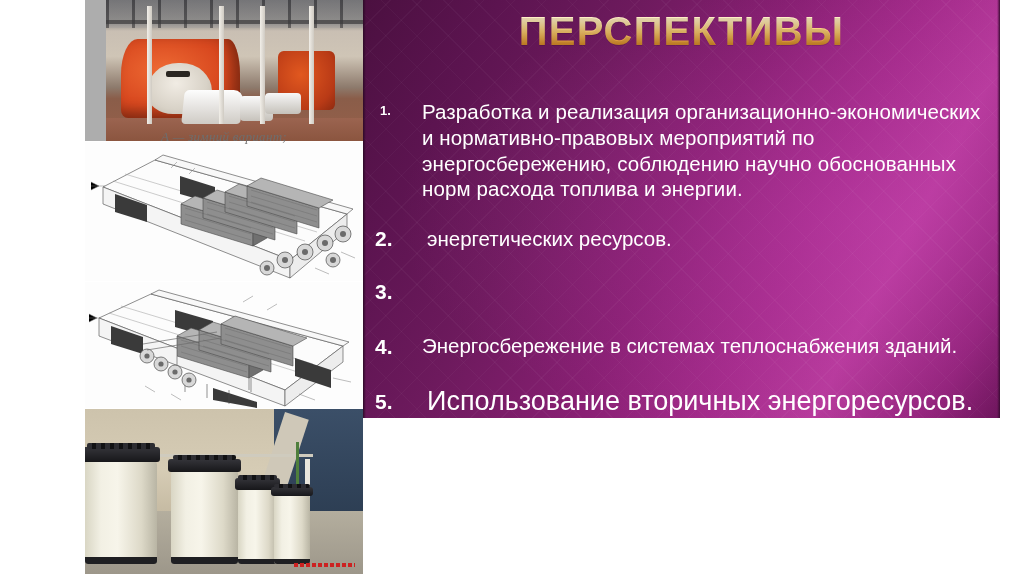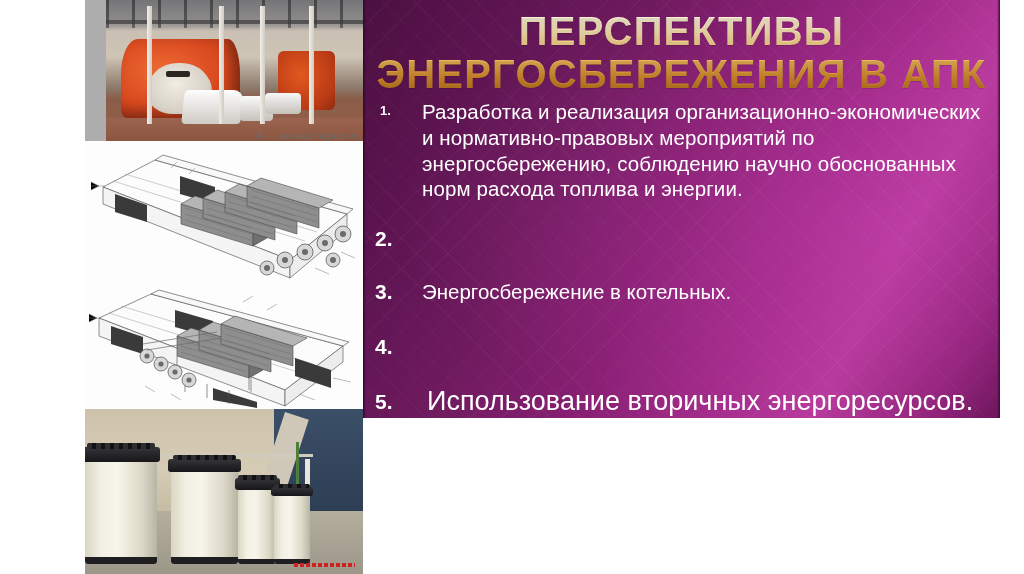--- a/index.html
+++ b/index.html
@@ -100,23 +100,23 @@
   .img-draw1{
     position:absolute;left:85px;top:142px;width:278px;height:139px;
     background:#fdfdfd;overflow:hidden;
   }
   
   .img-draw2{
     position:absolute;left:85px;top:282px;width:278px;height:126px;
     background:#fdfdfd;overflow:hidden;
   }
   .draw-caption{
-    position:absolute;left:0;top:0;width:100%;text-align:right;
+    position:absolute;left:0;top:0;width:100%;text-align:center;
     font-family:"Liberation Serif",serif;
-    font-style:italic;font-size:11px;color:#6e6e6e;
+    font-style:italic;font-size:13px;color:#6e6e6e;
     letter-spacing:.3px;
   }
   .cap1{top:129px;left:85px;width:278px;position:absolute;z-index:4;}
 
   
   .img-tanks{
     position:absolute;left:85px;top:409px;width:278px;height:165px;
     overflow:hidden;background:#cfc7b3;
   }
   .tank-wall{
@@ -440,43 +440,43 @@
 
   </div>
 
   <div class="panel">
     <div class="panel-tex"></div>
     <div class="panel-edge-l"></div>
     <div class="panel-edge-r"></div>
 
     <div class="title">
       <div>ПЕРСПЕКТИВЫ</div>
-      <div>ЭНЕРГОСБЕРЕЖЕНИЯ В АПК</div>
     </div>
 
     <div class="list">
 
       <div class="li li1">
         <div class="num">1.</div>
         <div class="txt">Разработка и реализация организационно-экономических и нормативно-правовых мероприятий по энергосбережению, соблюдению научно обоснованных норм расхода топлива и энергии.</div>
       </div>
 
       <div class="li li2">
         <div class="num">2.</div>
         <div class="txt">
+          <span class="ind">энергетических ресурсов.</span>
         </div>
       </div>
 
       <div class="li li3">
         <div class="num">3.</div>
-        <div class="txt">Энергосбережение в котельных.</div>
       </div>
 
       <div class="li li4">
         <div class="num">4.</div>
+        <div class="txt">Энергосбережение в системах теплоснабжения зданий.</div>
       </div>
 
       <div class="li li5">
         <div class="num">5.</div>
         <div class="txt">Использование вторичных энергоресурсов.</div>
       </div>
 
     </div>
   </div>
 

